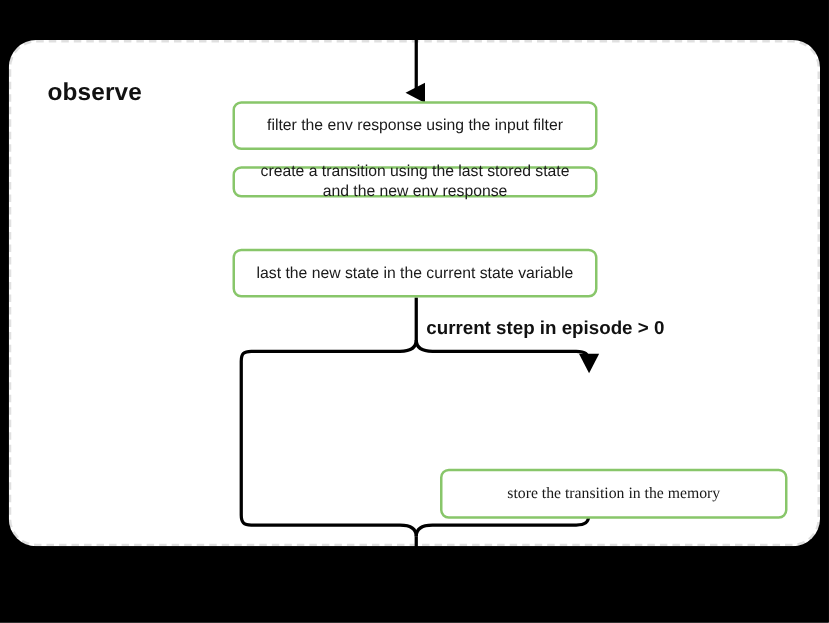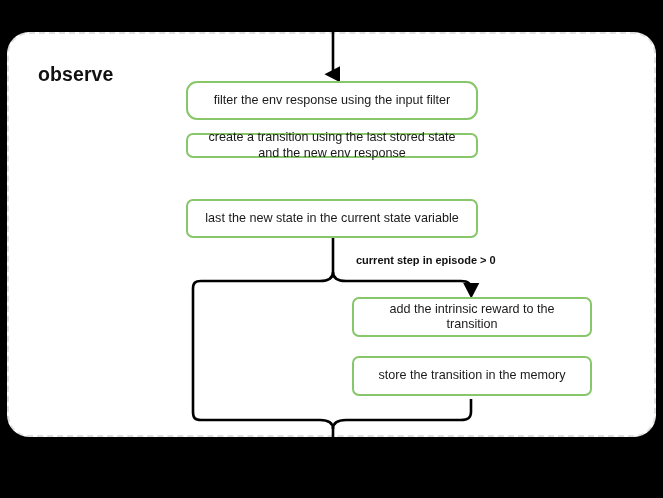--- a/index.html
+++ b/index.html
@@ -44,31 +44,31 @@
     border-radius: 7px;
     display: flex;
     align-items: center;
     justify-content: center;
     text-align: center;
     color: #1a1a1a;
     font-size: 12.6px;
     line-height: 15.5px;
     padding: 2px 10px;
   }
-  #node-filter      { left: 186px; top: 81px;  width: 292px; height: 39px; border-radius: 11px; }
+  #node-filter      { left: 186px; top: 81px;  width: 292px; height: 39px; }
   #node-create      { left: 186px; top: 133px; width: 292px; height: 25px; }
   #node-store-state { left: 186px; top: 199px; width: 292px; height: 39px; }
   #node-intrinsic   { left: 352px; top: 297px; width: 240px; height: 40px; }
-  #node-store-mem   { left: 352px; top: 356px; width: 240px; height: 40px; }
+  #node-store-mem   { left: 352px; top: 375px; width: 278px; height: 40px; font-family: Liberation Serif, serif; }
 
   #branch-label {
     position: absolute;
-    left: 356px;
+    left: 341px;
     top: 254px;
-    font-size: 11px;
+    font-size: 15px;
     font-weight: bold;
     color: #111111;
     white-space: nowrap;
   }
   #edges {
     position: absolute;
     left: 0;
     top: 0;
     width: 663px;
     height: 498px;
@@ -120,17 +120,16 @@
   </svg>
 
   <div class="node" id="node-filter">filter the env response using the input filter</div>
 
   <div class="node" id="node-create">create a transition using the last stored state and the new env response</div>
 
   <div class="node" id="node-store-state">last the new state in the current state variable</div>
 
   <div id="branch-label">current step in episode &gt; 0</div>
 
-  <div class="node" id="node-intrinsic">add the intrinsic reward to the transition</div>
 
   <div class="node" id="node-store-mem">store the transition in the memory</div>
 
 </div>
 
 </body></html>

